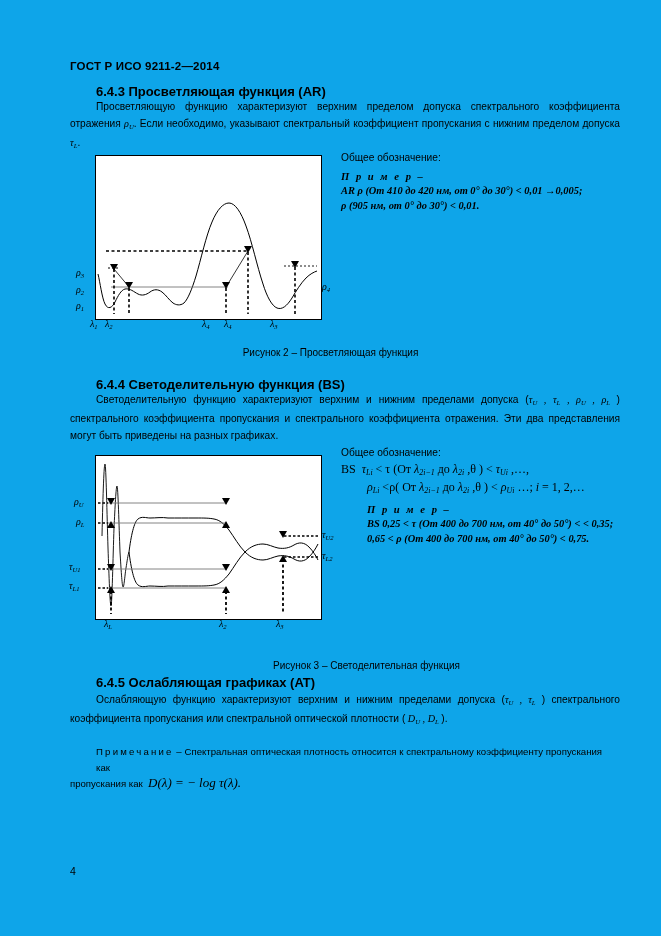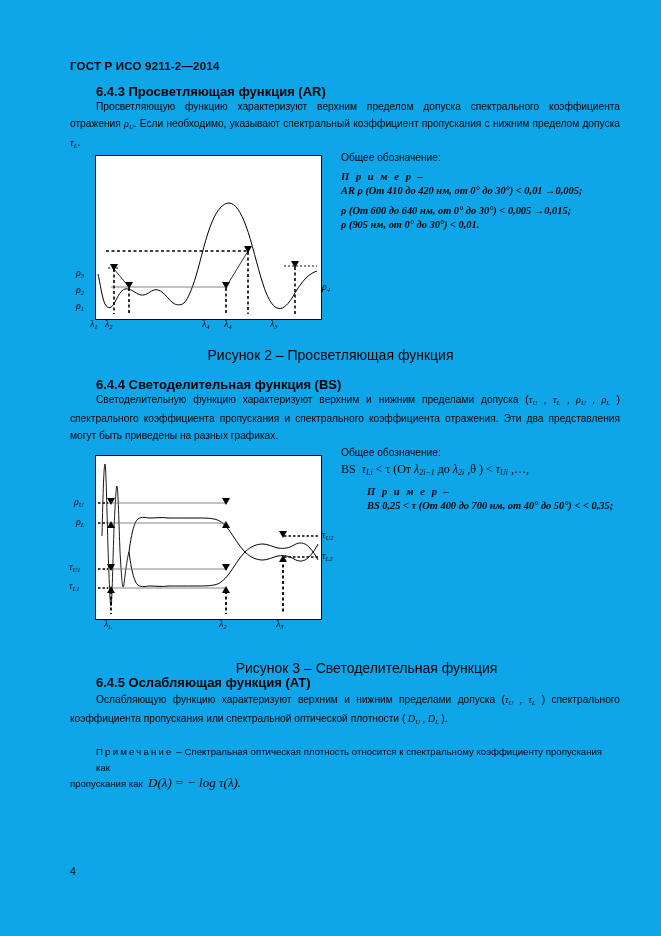--- a/index.html
+++ b/index.html
@@ -40,21 +40,21 @@
     text-align: justify;
     text-justify: inter-word;
   }
   .para.first::before {
     content: "";
     display: inline-block;
     width: 26px;
   }
   .caption {
     position: absolute;
-    font-size: 14px;
+    font-size: 10px;
     text-align: center;
     width: 100%;
     left: 0;
   }
   .note {
     position: absolute;
     font-size: 9.6px;
     line-height: 16px;
     text-align: justify;
   }
@@ -170,27 +170,26 @@
   <div class="axis-label" style="left:90px; top:318px;"><span class="mi">λ<sub class="s">1</sub></span></div>
   <div class="axis-label" style="left:105px; top:318px;"><span class="mi">λ<sub class="s">2</sub></span></div>
   <div class="axis-label" style="left:202px; top:318px;"><span class="mi">λ<sub class="s">4</sub></span></div>
   <div class="axis-label" style="left:224px; top:318px;"><span class="mi">λ<sub class="s">4</sub></span></div>
   <div class="axis-label" style="left:270px; top:318px;"><span class="mi">λ<sub class="s">3</sub></span></div>
 
   <div class="notation" style="left:341px; top:150px; width:295px;">
     <span class="lbl">Общее обозначение:</span>
     <span class="ex-title">П р и м е р –</span>
     <span class="ex-line">AR ρ (От 410 до 420 нм, от 0° до 30°) &lt; 0,01 →0,005;</span>
-    <span class="ex-line" style="margin-top:5px;">ρ (От 600 до 640 нм, от 0° до 30°) &lt; 0,005 →0,015;</span>
     <span class="ex-line">ρ (905 нм, от 0° до 30°) &lt; 0,01.</span>
   </div>
 
   <div class="caption" style="top:347px;">Рисунок 2 – Просветляющая функция</div>
 
-  <div class="heading" style="left:96px; top:377px;">6.4.4  Светоделительная функция (BS)</div>
+  <div class="heading" style="left:96px; top:377px;">6.4.4  Светоделительную функция (BS)</div>
 
   <div class="para first" style="left:70px; top:392px; width:550px;"><span>Светоделительную функцию характеризуют верхним и нижним пределами допуска (</span><span class="mi">τ<sub class="s">U</sub> , τ<sub class="s">L</sub> , ρ<sub class="s">U</sub> , ρ<sub class="s">L</sub> </span><span>) спектрального коэффициента пропускания и спектрального коэффициента отражения. Эти два представления могут быть приведены на разных графиках.</span></div>
 
   <div class="figure-box" style="left:95px; top:455px; width:225px; height:163px;">
     <svg class="fig-svg" width="223" height="161" viewBox="0 0 223 161">
 
       <path d="M6,80 C7,35 8,8 9,8 C10,8 11,60 12,92 C13,120 14,150 15,150
                C16,150 17,100 18,72 C19,52 20,30 21,30 C22,30 23,70 24,96
                C25,112 26,130 27,131 C28,132 29,118 30,112 C31,106 32,98 33,96" fill="none" stroke="#000" stroke-width="0.9"></path>
 
@@ -248,27 +247,31 @@
 
   <div class="axis-label" style="left:104px; top:618px;"><span class="mi">λ<sub class="s">L</sub></span></div>
   <div class="axis-label" style="left:219px; top:618px;"><span class="mi">λ<sub class="s">2</sub></span></div>
   <div class="axis-label" style="left:276px; top:618px;"><span class="mi">λ<sub class="s">3</sub></span></div>
 
   <div class="notation" style="left:341px; top:445px; width:295px;">
     <span class="lbl">Общее обозначение:</span>
     <span class="formula">
       BS&nbsp;&nbsp;<span class="mi">τ<sub class="s">Li</sub></span> &lt; <span class="mup">τ</span> <span class="mup">(От</span> <span class="mi">λ<sub class="s">2i−1</sub></span> <span class="mup">до</span> <span class="mi">λ<sub class="s">2i</sub></span> ,<span class="mup">θ</span> ) &lt; <span class="mi">τ<sub class="s">Ui</sub></span> ,…,
     </span>
+    <span class="formula" style="display:block; padding-left:26px;">
+      <span class="mi">ρ<sub class="s">Li</sub></span> &lt;<span class="mup">ρ</span>( <span class="mup">От</span> <span class="mi">λ<sub class="s">2i−1</sub></span> <span class="mup">до</span> <span class="mi">λ<sub class="s">2i</sub></span> ,<span class="mup">θ</span> ) &lt; <span class="mi">ρ<sub class="s">Ui</sub></span> …; <span class="mi">i</span> = 1, 2,…
+    </span>
     <span class="ex-title" style="padding-left:26px;">П р и м е р –</span>
     <span class="ex-line wrap" style="padding-left:26px;">BS  0,25 &lt; τ (От 400 до 700 нм, от 40° до 50°) &lt; &lt; 0,35;</span>
+    <span class="ex-line" style="padding-left:26px;">0,65 &lt; ρ (От 400 до 700 нм, от 40° до 50°) &lt; 0,75.</span>
   </div>
 
   <div class="caption" style="top:660px;padding-left:36px;">Рисунок 3 – Светоделительная функция</div>
 
-  <div class="heading" style="left:96px; top:675px;">6.4.5  Ослабляющая функция (AT)</div>
+  <div class="heading" style="left:96px; top:675px;">6.4.5  Ослабляющая графиках (AT)</div>
 
   <div class="para first" style="left:70px; top:692px; width:550px;"><span>Ослабляющую функцию характеризуют верхним и нижним пределами допуска (</span><span class="mi">τ<sub class="s">U</sub> , τ<sub class="s">L</sub> </span><span>) спектрального коэффициента пропускания или спектральной оптической плотности (</span><span class="mi"> D<sub class="s">U</sub> , D<sub class="s">L</sub> </span><span>).</span></div>
 
   <div class="note" style="left:96px; top:744px; width:506px;"><span class="sp">Примечание</span> <span>–</span> <span>Спектральная оптическая плотность относится к спектральному коэффициенту пропускания как</span></div>
 
   <div class="note" style="left:70px; top:775px; width:520px;">пропускания как&nbsp;&nbsp;<span class="mi" style="font-size:13px;">D(λ) = − log τ(λ).</span></div>
 
   <div class="page-num">4</div>
 
 </div>

